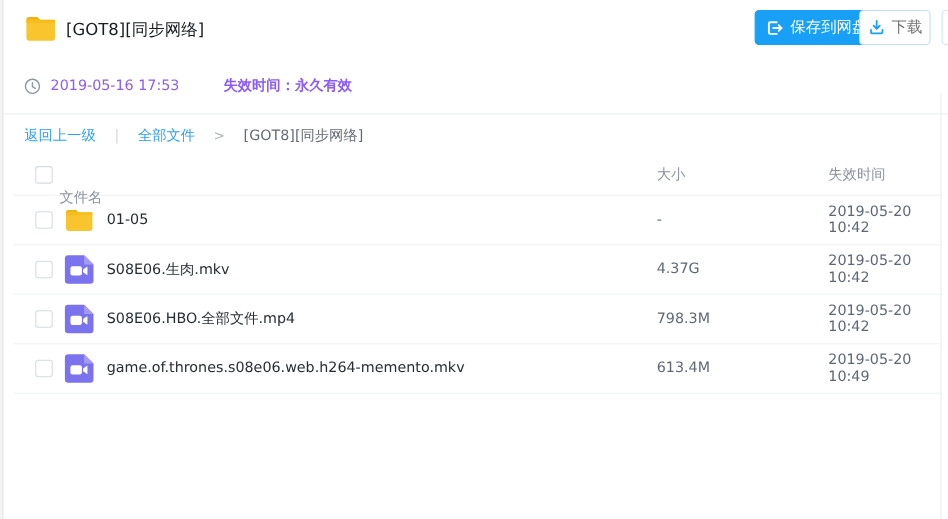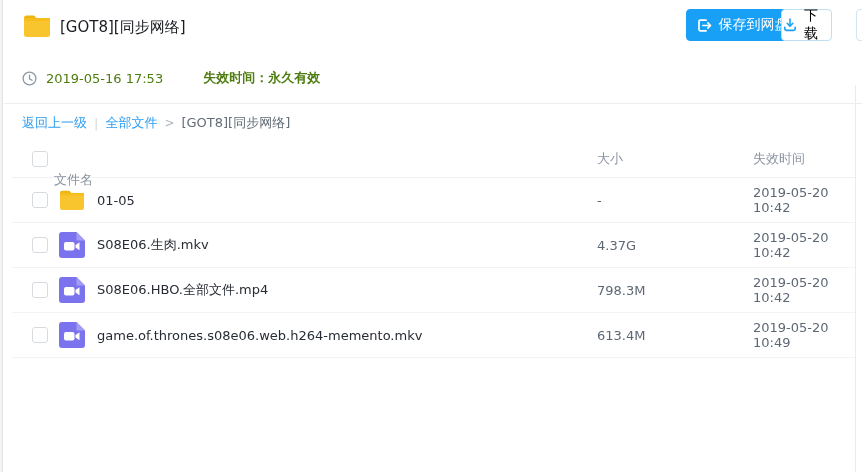--- a/index.html
+++ b/index.html
@@ -12,33 +12,33 @@
   }
   .left-strip { position:absolute; left:0; top:0; width:3px; height:472px; background:#f4f4f4; border-right:1px solid #e3e3e3; }
   .right-line { position:absolute; left:855px; top:85px; bottom:0; width:1px; background:#ebebeb; }
 
   
   .hdr-folder { position:absolute; left:22px; top:13px; width:30px; height:26px; }
   .page-title { position:absolute; left:60px; top:18px; font-size:15px; color:#191c21; }
 
   .btn { position:absolute; top:9px; height:32px; border-radius:4px; display:flex; align-items:center; justify-content:center; gap:6px; font-size:14px; cursor:pointer; }
   .btn-save { left:686px; width:112px; background:#18a0f6; color:#fff; border:1px solid #18a0f6; }
-  .btn-download { left:781px; width:51px; background:#fff; color:#000000; border:1px solid #bfdff4; }
+  .btn-download { left:781px; width:65px; background:#fff; color:#737373; border:1px solid #bfdff4; }
   .btn-cutoff { left:856px; width:30px; background:#fff; border:1px solid #cfe6f6; }
   .btn svg { display:block; }
 
   
-  .info-row { position:absolute; left:22px; top:69px; display:flex; align-items:center; color:#4d7c0f; }
+  .info-row { position:absolute; left:22px; top:69px; display:flex; align-items:center; color:#8b5cf6; }
   .info-row .clock { margin-right:9px; display:flex; }
   .info-row .expiry { margin-left:40px;font-weight:bold; }
 
   .divider { position:absolute; left:4px; right:0; top:103px; height:1px; background:#eceef1; }
 
   
-  .breadcrumb { position:absolute; left:22px; top:114px; display:flex; align-items:center; gap:7px; }
+  .breadcrumb { position:absolute; left:22px; top:114px; display:flex; align-items:center; gap:17px; }
   .crumb-link { color:#2e9ef3; cursor:pointer; text-decoration:none; }
   .crumb-sep { color:#d5d9de; }
   .crumb-arrow { color:#aeb6bf; font-size:12px; }
   .crumb-current { color:#636b76; }
 
   
   .table { position:absolute; left:12px; top:140px; width:843px; }
   .thead { position:relative; height:38px; border-bottom:1px solid #f0f1f4; color:#8a93a0; }
   .trow  { position:relative; height:45px; border-bottom:1px solid #f2f3f5; cursor:pointer; }
   .cell-check { position:absolute; left:20px; top:50%; transform:translateY(-50%);

